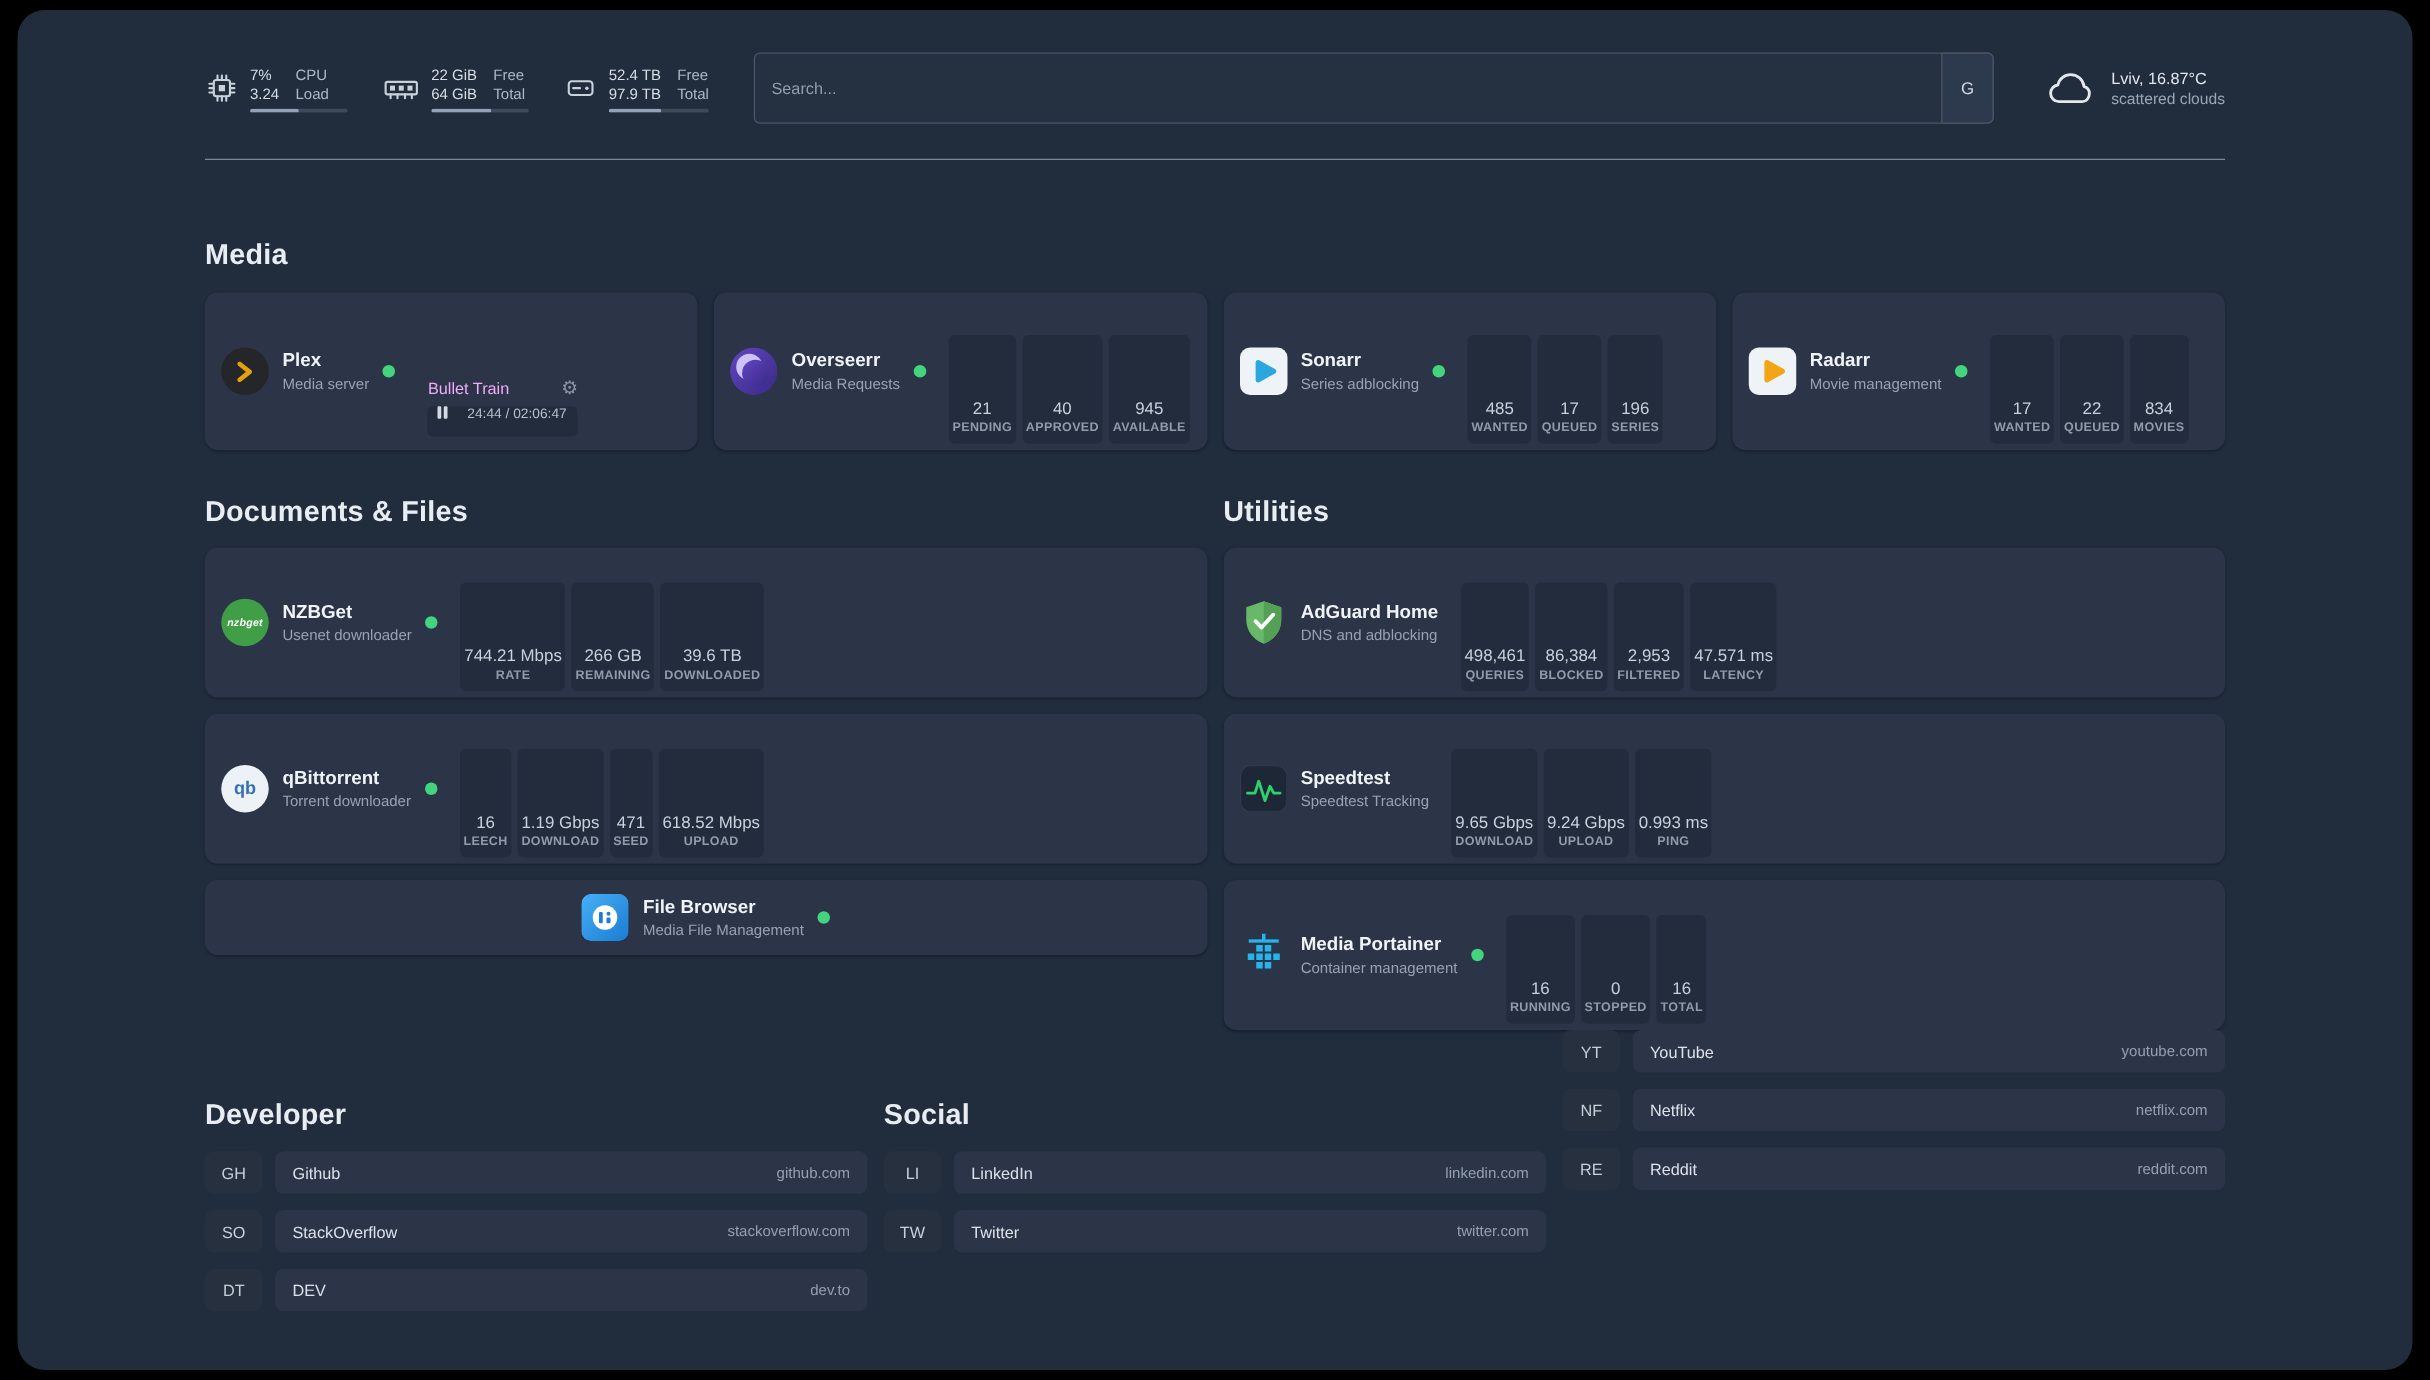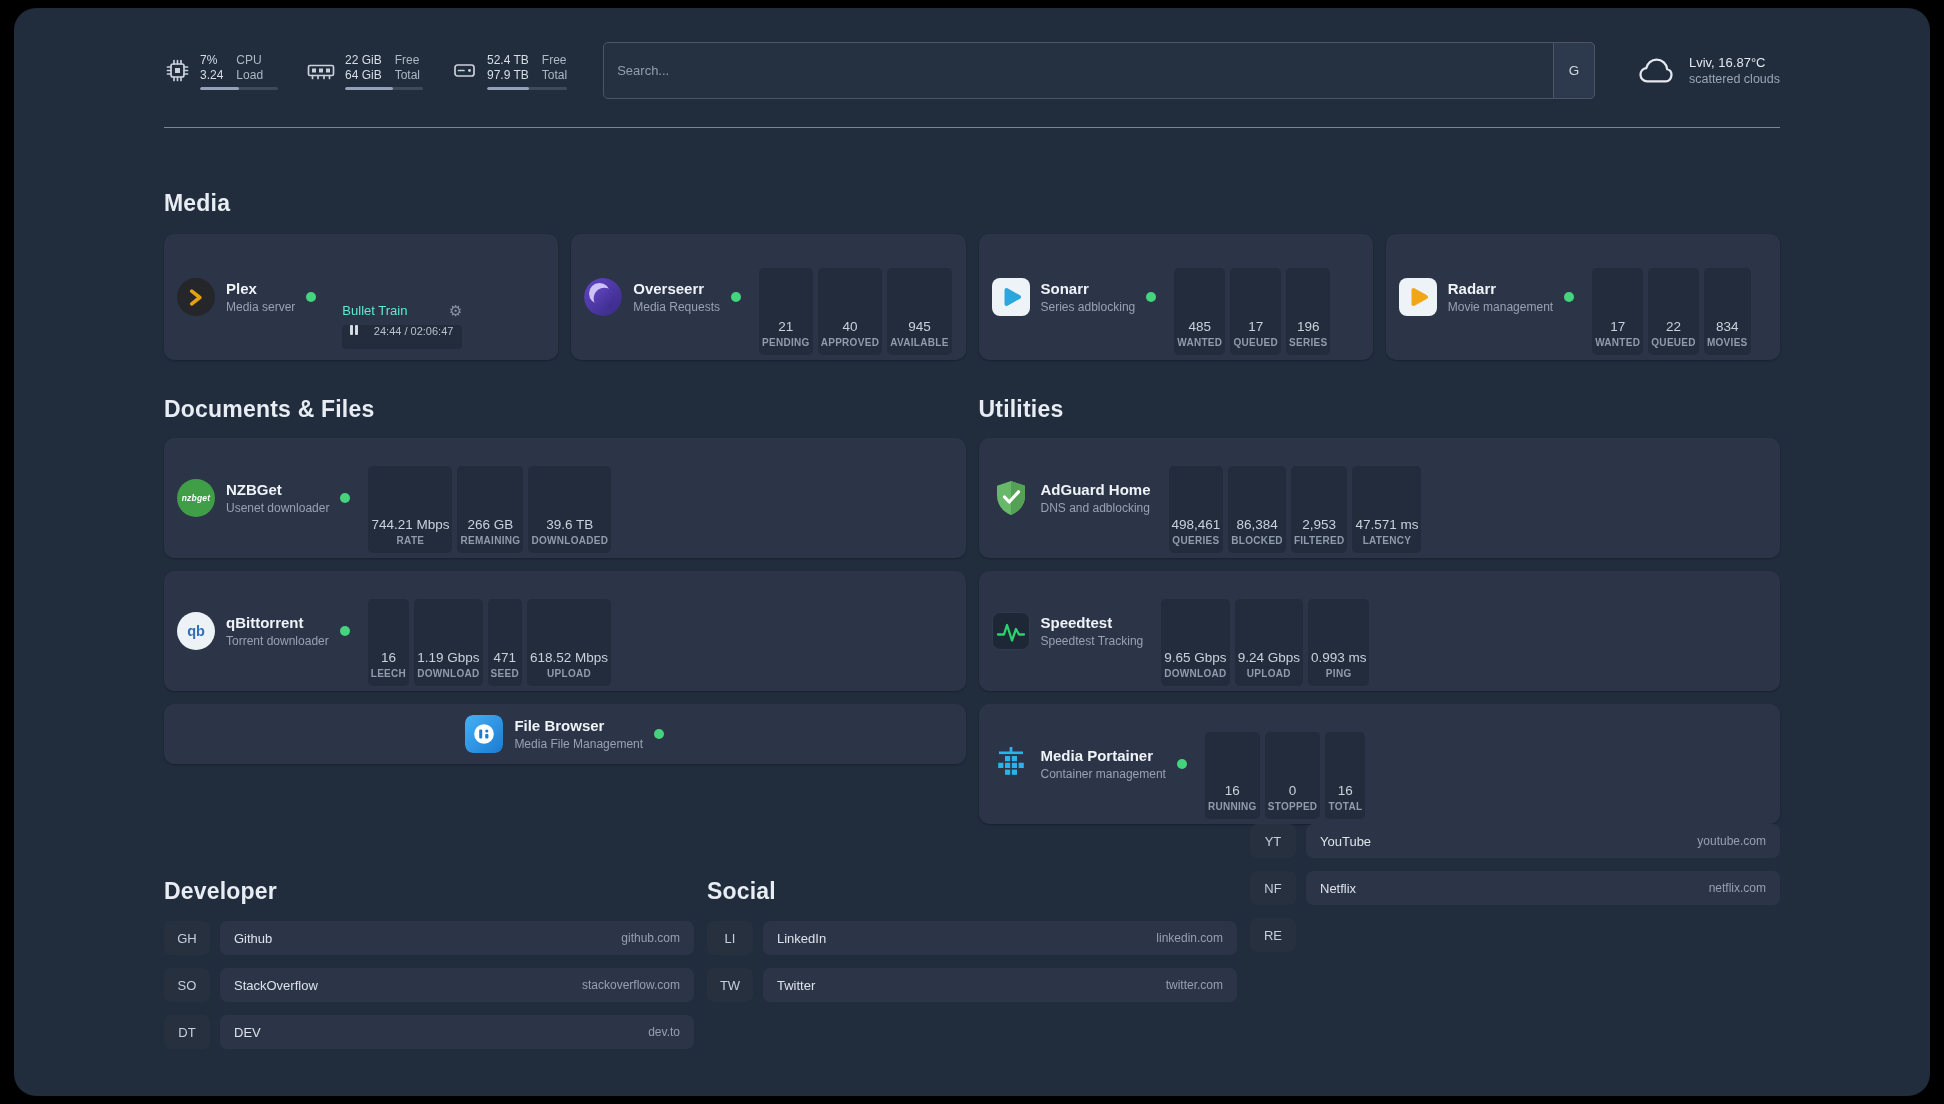--- a/index.html
+++ b/index.html
@@ -52,21 +52,21 @@
   .svc-desc{font-size:12px;color:#97a2b2;margin-top:2px;}
   .status-dot{width:10px;height:10px;border-radius:50%;background:#44d47e;margin-left:auto;flex:none;}
   .stats{display:flex;gap:5px;padding:0 5px 5px;margin-top:auto;}
   .stat{flex:1;background:#222c3c;border-radius:5px;text-align:center;padding:8px 3px 7px;}
   .stat-value{font-size:13.5px;color:#c9d1dc;white-space:nowrap;margin-top:43px;}
   .stat-label{font-size:10px;font-weight:700;color:#909bab;margin-top:3px;letter-spacing:.3px;}
 
   
   .plex-body{padding:2px 13px 11px;display:flex;flex-direction:column;gap:7px;margin-top:auto;}
   .np-row{display:flex;align-items:center;justify-content:space-between;}
-  .np-title{font-size:13px;color:#5eead4;}
+  .np-title{font-size:13px;color:#f0abfc;}
   .gear{color:#8b95a4;font-size:15px;line-height:1;cursor:pointer;}
   .player-bar{display:flex;background:#222c3c;border-radius:4px;height:24px;padding:0 9px 0 8px;gap:8px;}
   .pause-btn{display:flex;gap:2.5px;cursor:pointer;}
   .pause-btn i{display:block;width:2.5px;height:10px;background:#d3dae2;border-radius:1px;}
   .ptrack{flex:1;height:15px;position:relative;}
   .pfill{position:absolute;left:0;top:0;height:100%;background:#96a1b1;border-radius:3px;}
   .ptime{font-size:11px;color:#b7c0cc;white-space:nowrap;}
 
   
   .icon-plex{border-radius:50%;background:#24262a;}
@@ -577,19 +577,23 @@
       </div>
       <div class="bm-item">
         <span class="bm-abbr">NF</span>
         <span class="bm-bar">
           <span class="bm-name">Netflix</span>
           <span class="bm-url">netflix.com</span>
         </span>
       </div>
       <div class="bm-item">
         <span class="bm-abbr">RE</span>
+        <span class="bm-bar">
+          <span class="bm-name">Reddit</span>
+          <span class="bm-url">reddit.com</span>
+        </span>
       </div>
     </div>
 
   </div>
 
 </div>
 </div>
 
 </body></html>

